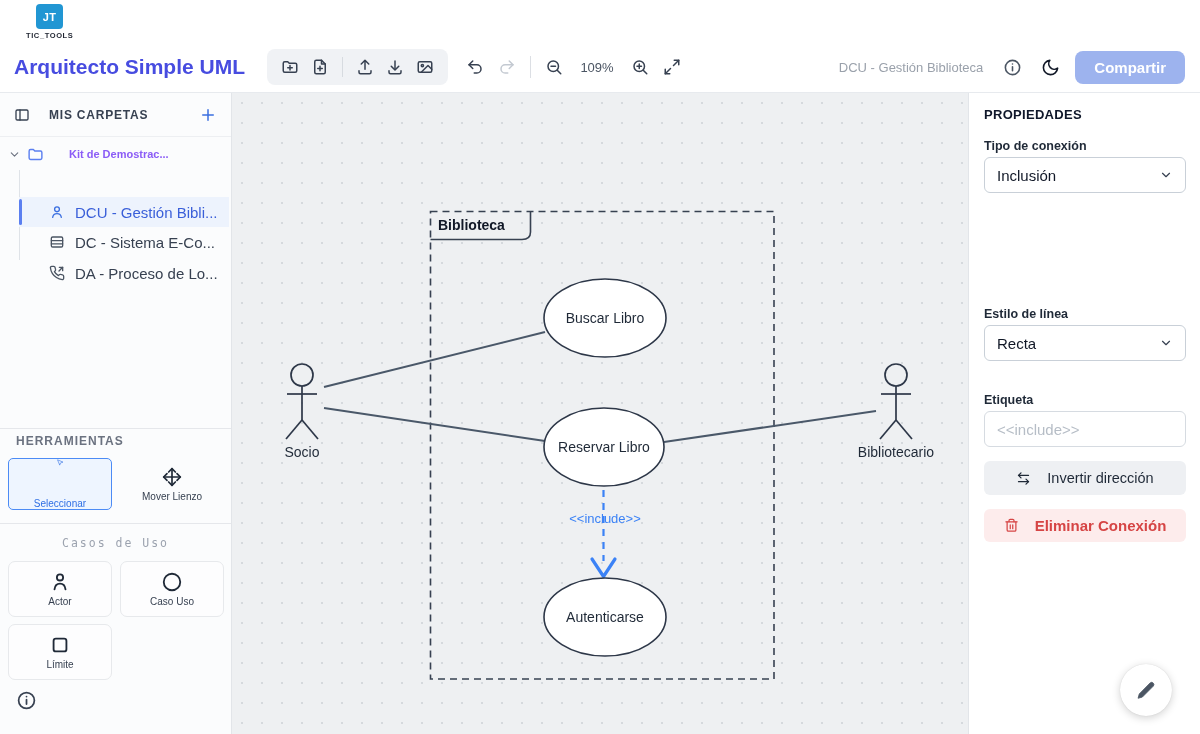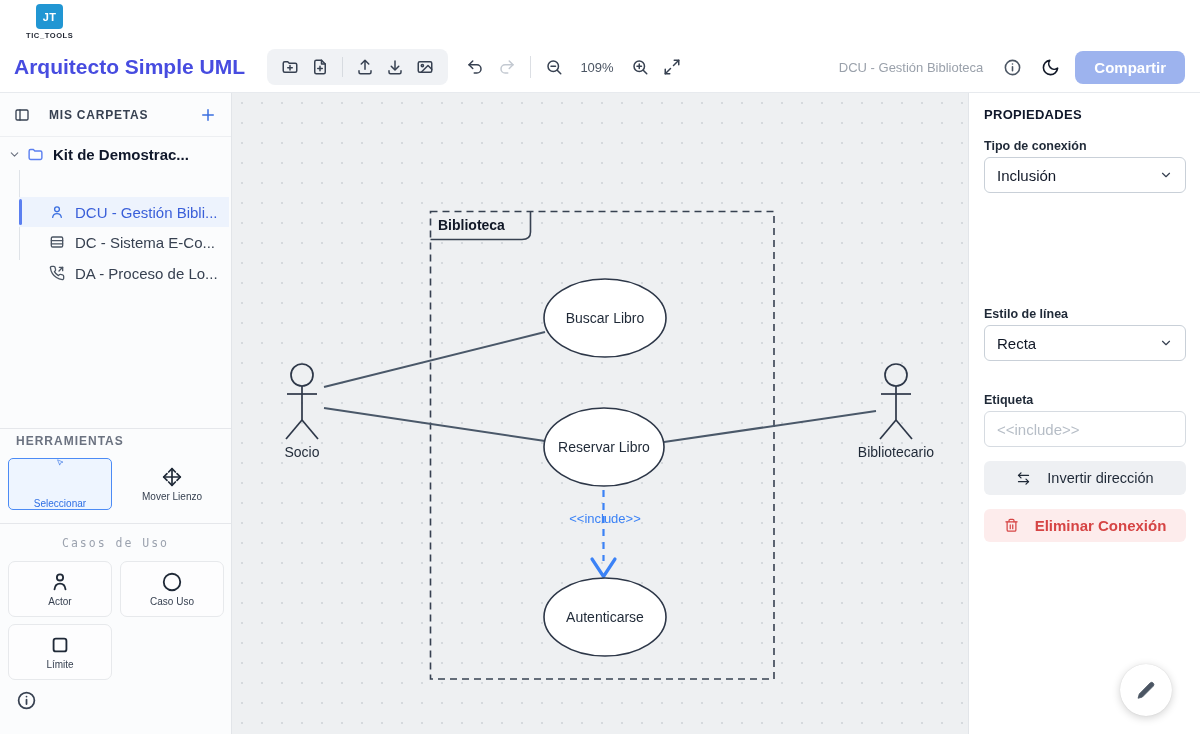--- a/index.html
+++ b/index.html
@@ -45,21 +45,21 @@
   .folders-header .ph-icon svg { width:16px; height:16px; }
   .folders-title { font-size:12px; font-weight:800; color:#374151; letter-spacing:.8px; margin-left:19px; flex:1; }
   .add-btn { color:#3b6fe0; display:flex; cursor:pointer; }
   .add-btn svg { width:18px; height:18px; }
 
   .tree-folder-row { position:absolute; top:47px; left:0; right:0; height:28px; display:flex; align-items:center; cursor:pointer; }
   .chev { color:#6b7280; display:flex; margin-left:8px; }
   .chev svg { width:13px; height:13px; }
   .folder-ic { color:#5b7ff0; display:flex; margin-left:6px; }
   .folder-ic svg { width:17px; height:17px; }
-  .tree-folder-label { font-size:15px; font-weight:600; color:#0f172a; margin-left:9px; white-space:nowrap; }
+  .tree-folder-label { font-size:11px; font-weight:600; color:#8b5cf6; margin-left:25px; white-space:nowrap; }
 
   .tree-guide { position:absolute; left:19px; top:77px; height:90px; width:1px; background:#dfe3e8; }
   .tree-item { position:absolute; left:19px; right:2px; height:30px; display:flex; align-items:center; cursor:pointer;margin-top:28px; }
   .tree-item .ti-icon { display:flex; margin-left:30px; color:#4b5563; }
   .tree-item .ti-icon svg { width:16px; height:16px; }
   .tree-item .ti-label { font-size:15px; color:#374151; margin-left:10px; white-space:nowrap; }
   .tree-item.selected { background:#edf3fd; }
   .tree-item.selected::before { content:""; position:absolute; left:0; top:2px; bottom:2px; width:3px; border-radius:3px; background:#5b7ff0; }
   .tree-item.selected .ti-icon { color:#3b6fe0; }
   .tree-item.selected .ti-label { color:#3a5fd9; font-weight:500; }

